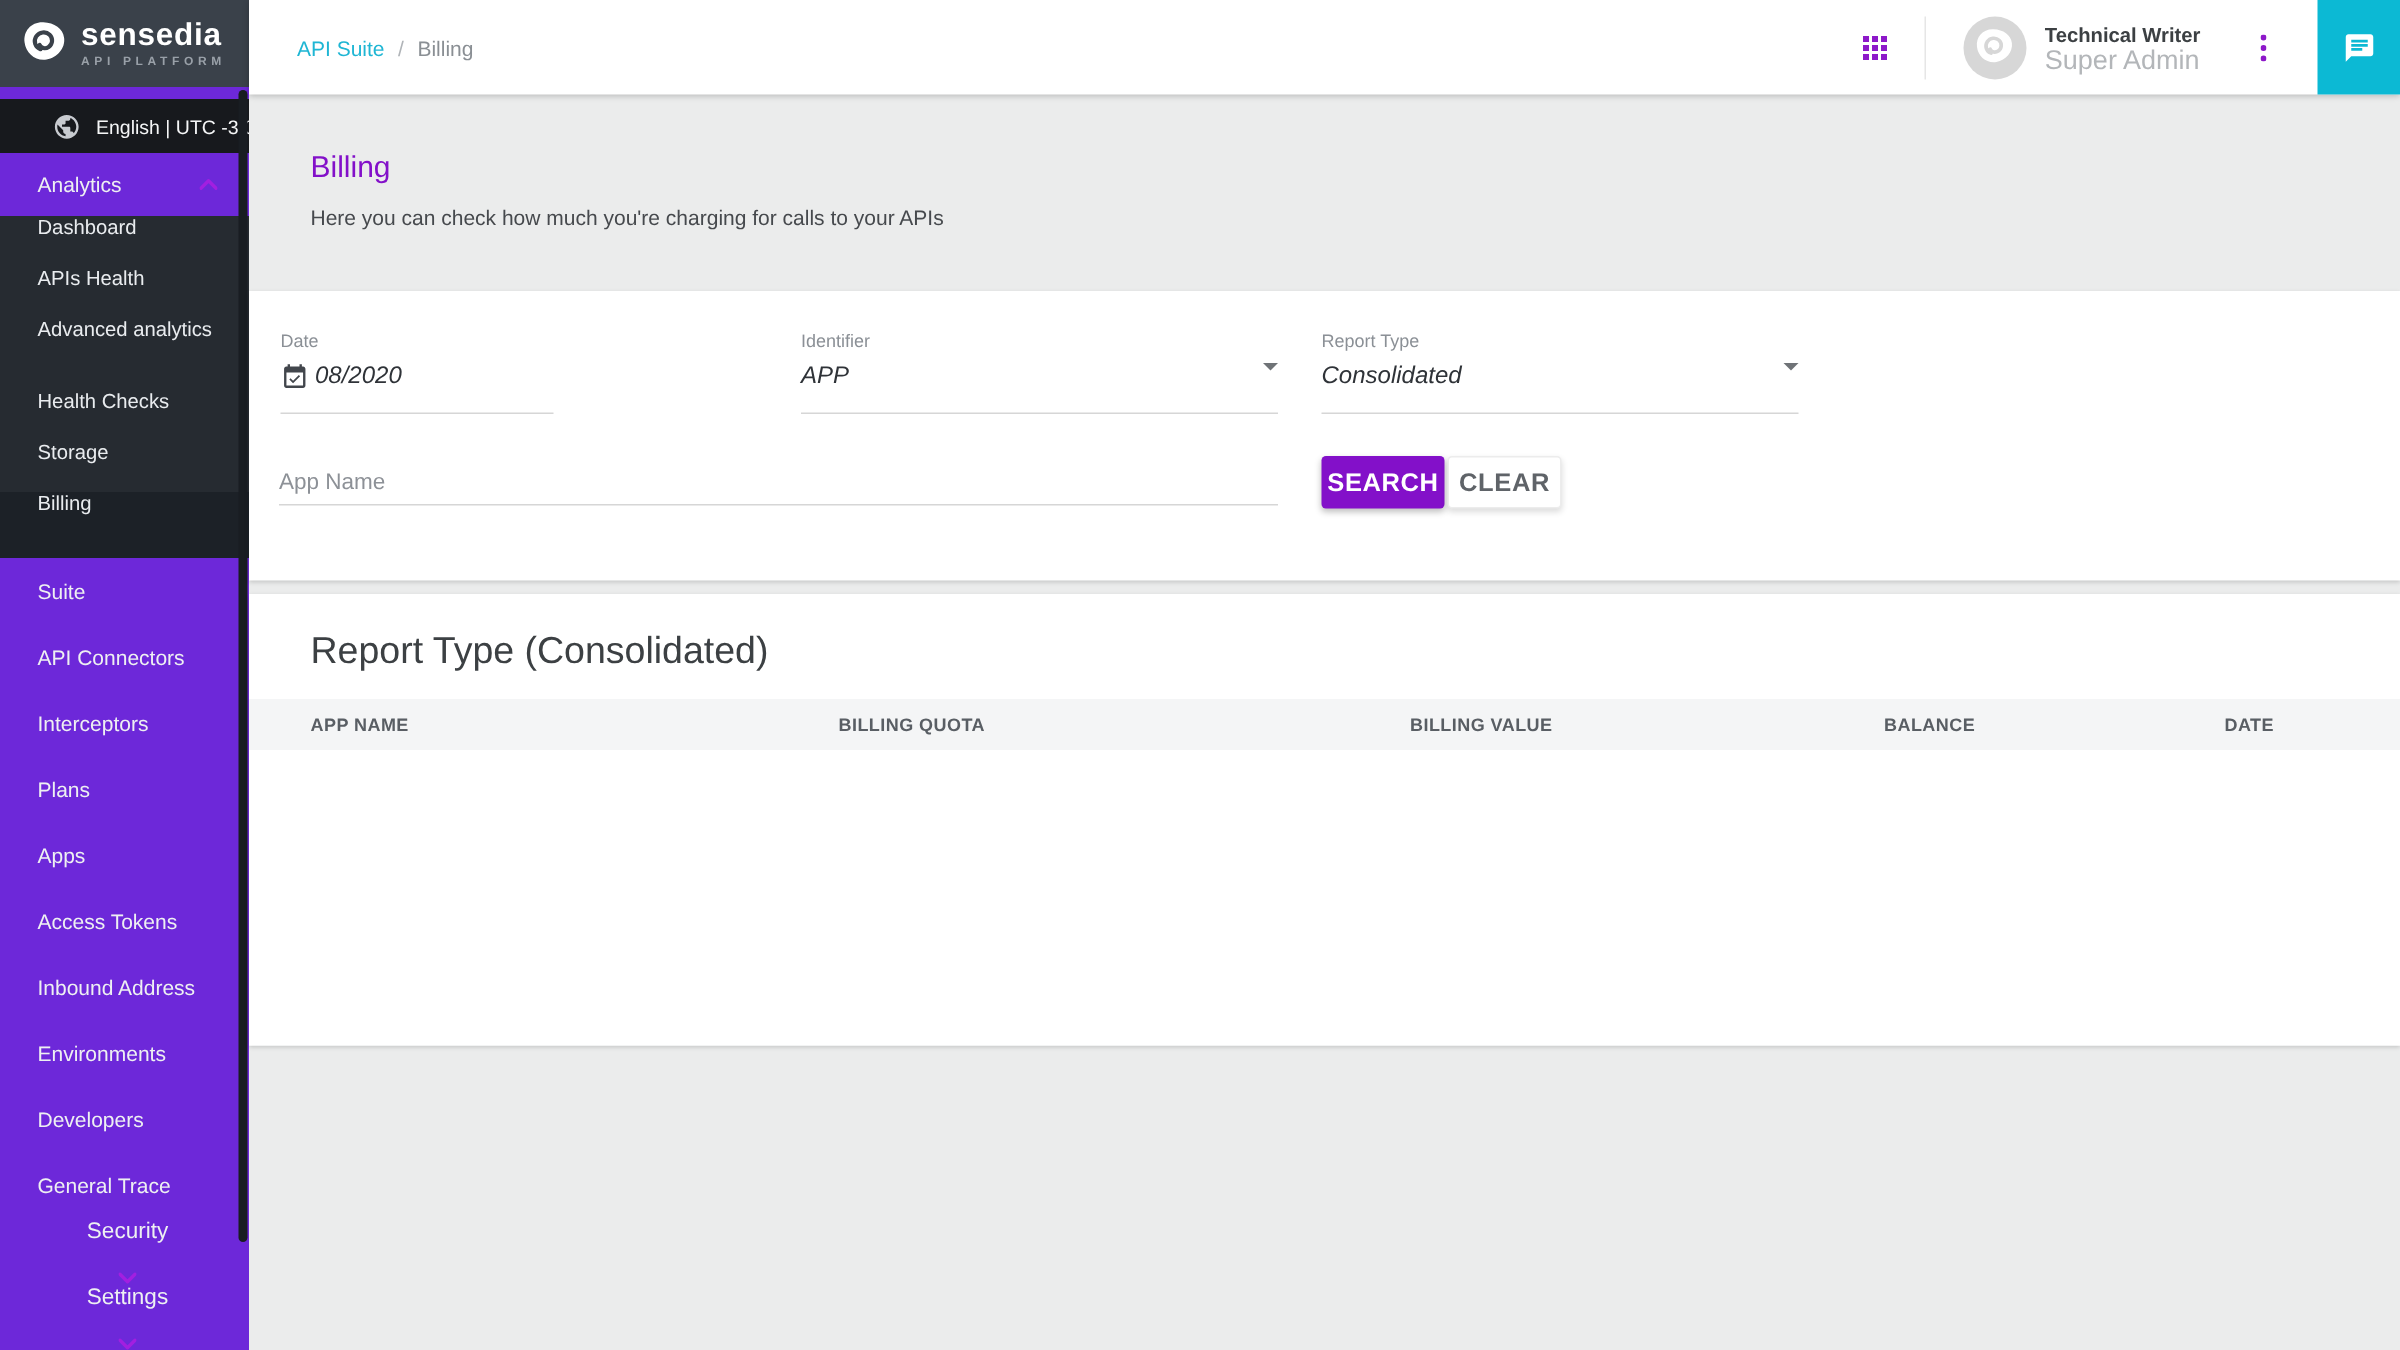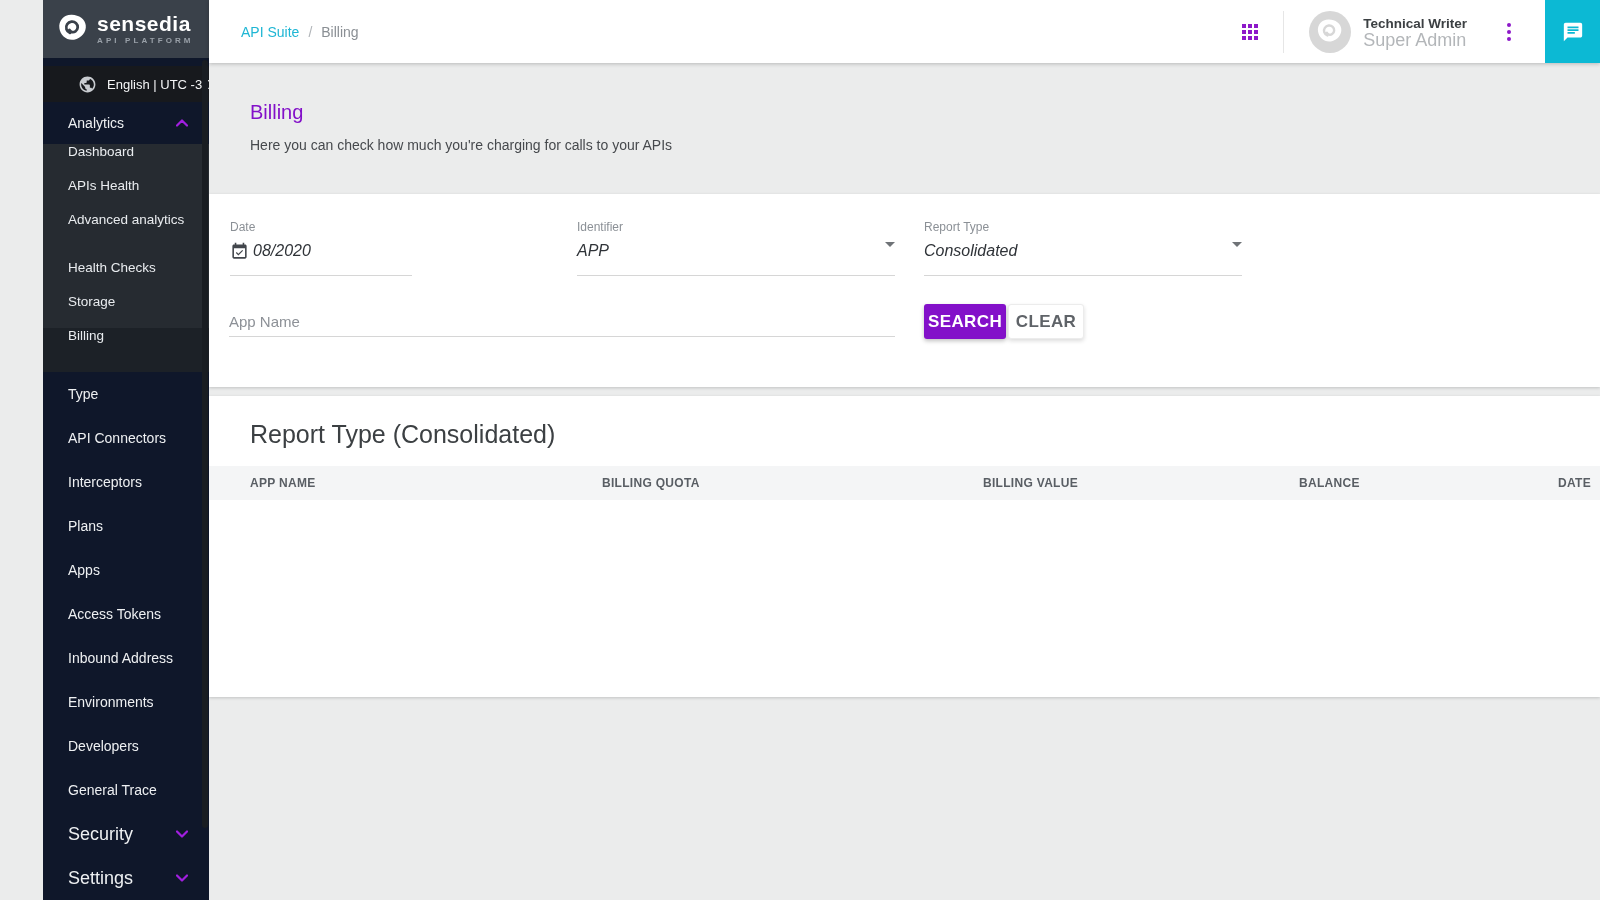--- a/index.html
+++ b/index.html
@@ -1,36 +1,36 @@
 <!DOCTYPE html>
 <html><head>
 <meta charset="utf-8">
 <style>
   * { margin:0; padding:0; box-sizing:border-box; }
   html,body { width:1600px; height:900px; overflow:hidden;
     font-family:"Liberation Sans", sans-serif; background:#ebecec; }
   .app { display:flex; width:1600px; height:900px; }
 
   
-  .sidebar { position:relative; width:166px; height:900px; background:#0f172a; flex:0 0 166px;margin-left:43px; }
+  .sidebar { position:relative; width:166px; height:900px; background:#6d28d9; flex:0 0 166px; }
   .logo-block { height:58px; background:#3a414a; display:flex; align-items:center; padding-left:13px; }
   .logo-text { margin-left:7px; display:flex; flex-direction:column; }
   .logo-name { color:#ffffff; font-size:21px; font-weight:600; letter-spacing:0.5px; line-height:22px; }
   .logo-tagline { color:#99a0a8; font-size:8px; letter-spacing:3.1px; font-weight:600; margin-top:1px; }
   .lang-bar { margin-top:8px; height:36px; background:#17191d; display:flex; align-items:center; padding-left:25px; }
   .lang-bar span { color:#f5f6f7; font-size:13px; margin-left:10px; white-space:nowrap; }
   .nav-header, .nav-item, .nav-collapsed { display:flex; align-items:center; color:#eef0f2; cursor:pointer; }
   .nav-header { height:42px; font-size:14px; padding:0 21px 0 25px; justify-content:space-between; }
   .submenu { background:#262b31; }
   .sub-item { height:34px; font-size:13.5px; padding-left:25px; color:#e9ecef; }
   .sub-item.two-line { height:48px; line-height:15px; align-items:center; }
   .sub-item.two-line span { width:92px; }
   .sub-item.active { height:44px; background:#1c2127; }
   .nav-item { height:44px; font-size:14px; padding-left:25px; }
-  .nav-collapsed { height:44px; font-size:18px; padding:0 21px 0 25px; justify-content:space-between; }
+  .nav-collapsed { height:44px; font-size:15px; padding:0 21px 0 25px; justify-content:space-between;flex-direction:column; }
   .side-scroll { position:absolute; top:60px; right:1px; width:6px; height:768px;
     background:#191d22; border-radius:3px; }
 
   
   .main { flex:1; display:flex; flex-direction:column; position:relative; }
   .topbar { height:63px; background:#ffffff; display:flex; align-items:center;
     padding-left:32px; position:relative; z-index:3; box-shadow:0 1px 4px rgba(0,0,0,0.22); }
   .breadcrumb { font-size:14px; display:flex; align-items:center; }
   .bc-link { color:#1fb6d4; cursor:pointer; }
   .bc-sep { color:#b0b4b8; margin:0 9px; }
@@ -76,21 +76,21 @@
   .btn-clear { width:76px; background:#ffffff; color:#5f6368; border:1px solid #ececec;
     margin-left:2px; box-shadow:0 2px 4px rgba(0,0,0,0.14); }
 
   .table-card { top:333px; height:301px; }
   .report-title { padding:24px 0 0 41px; font-size:25px; font-weight:300; color:#3c4043; }
   .thead { position:absolute; top:70px; left:0; right:0; height:34px; background:#f4f5f6;
     display:flex; align-items:center; font-size:12px; font-weight:bold; color:#595e64;
     letter-spacing:0.3px; }
   .th { flex:0 0 auto; }
   .th1 { width:359px; padding-left:41px; }
-  .th2 { width:381px;margin-left:34px; } .th3 { width:316px; } .th4 { width:259px; } .th5 { flex:1; }
+  .th2 { width:381px;margin-left:34px; } .th3 { width:316px; } .th4 { width:227px; } .th5 { flex:1; }
   .tbody-empty { position:absolute; top:104px; left:0; right:0; bottom:0; background:#ffffff; }
 
   .icon { display:inline-flex; flex:0 0 auto; }
 </style>
 </head>
 <body>
 
 <div class="app">
 
   <aside class="sidebar">
@@ -128,21 +128,21 @@
     <div class="submenu">
       <div class="sub-item"><span>Dashboard</span></div>
       <div class="sub-item"><span>APIs Health</span></div>
       <div class="sub-item two-line"><span>Advanced analytics</span></div>
       <div class="sub-item"><span>Health Checks</span></div>
       <div class="sub-item"><span>Storage</span></div>
       <div class="sub-item active"><span>Billing</span></div>
     </div>
 
     <div class="nav-item">
-        <span>Type</span>
+        <span>Suite</span>
       </div>
     <div class="nav-item">
         <span>API Connectors</span>
       </div>
     <div class="nav-item">
         <span>Interceptors</span>
       </div>
     <div class="nav-item">
         <span>Plans</span>
       </div>

